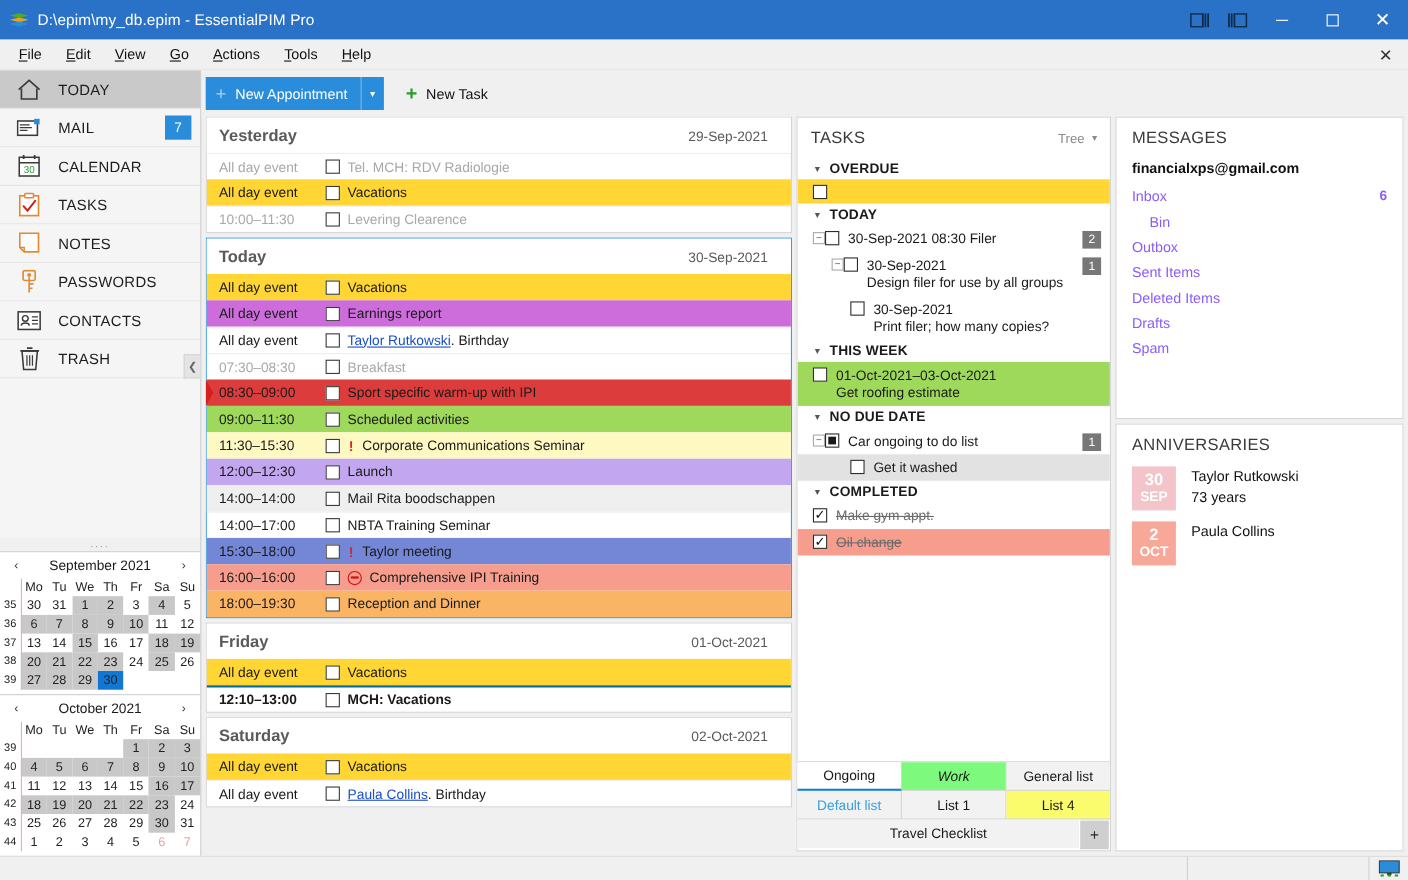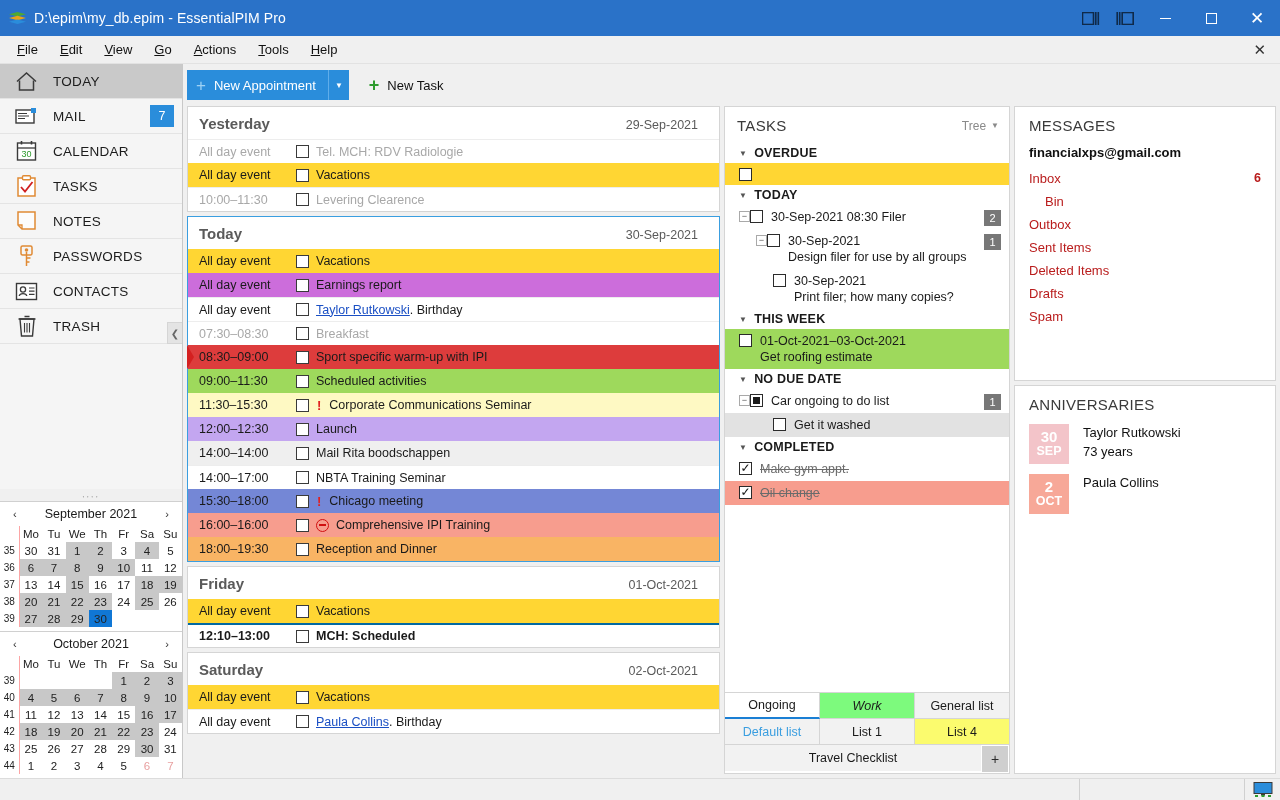--- a/index.html
+++ b/index.html
@@ -154,21 +154,21 @@
   .lt.blue-txt { color:#3a9ee0; }
   .lt-last { display:flex; }
   .lt-wide { flex:1; height:26px; display:flex; align-items:center; justify-content:center; font-size:12.5px; background:#f2f2f2; }
   .lt-plus { width:26px; height:26px; background:#cfcfcf; display:flex; align-items:center; justify-content:center; font-size:14px; color:#2a2a2a; margin:1px; }
 
   
   .right-col { width:262px; flex:0 0 262px; display:flex; flex-direction:column; gap:4px; }
   .msg-panel { background:#fff; border:1px solid #d5d5d5; padding:10px 0 10px 0; height:275px; flex:0 0 275px;}
   .msg-title { font-size:15px; color:#3a3a3a; padding:0 0 9px 14px; letter-spacing:.3px; }
   .msg-acct { font-size:13px; font-weight:bold; padding:2px 14px 7px 14px; color:#111; }
-  .msg-row { display:flex; justify-content:space-between; padding:4px 14px; font-size:13px; color:#b91c1c; }
+  .msg-row { display:flex; justify-content:space-between; padding:4px 14px; font-size:13px; color:#8b5cf6; }
   .msg-row.indent { padding-left:30px; }
   .msg-cnt { font-weight:bold; font-size:12.5px; }
   .ann-panel { background:#fff; border:1px solid #d5d5d5; padding:10px 0; flex:1; }
   .ann-title { font-size:15px; color:#3a3a3a; padding:0 0 8px 14px; letter-spacing:.3px; }
   .ann-row { display:flex; gap:14px; padding:3px 14px 7px 14px; align-items:flex-start; }
   .ann-badge { width:40px; height:40px; display:flex; flex-direction:column; align-items:center; justify-content:center; color:#fff; font-weight:bold; flex:0 0 40px; }
   .ann-badge .d { font-size:15px; line-height:1.05; }
   .ann-badge .m { font-size:12.5px; line-height:1.1; }
   .ann-info { font-size:13px; line-height:1.45; color:#111; }
 
@@ -597,21 +597,21 @@
                 <span class="ev-main">
                   <span class="cbx"></span>
                   <span class="ev-title"><span>NBTA Training Seminar</span></span>
                 </span>
               </div>
               <div class="ev-row" style="background:#7487d6;">
                 <span class="ev-time">15:30–18:00</span>
                 <span class="ev-main">
                   <span class="cbx"></span>
                   <span class="excl">!</span>
-                  <span class="ev-title"><span>Chicago meeting</span></span>
+                  <span class="ev-title"><span>Taylor meeting</span></span>
                 </span>
               </div>
               <div class="ev-row" style="background:#f79d8e;">
                 <span class="ev-time">16:00–16:00</span>
                 <span class="ev-main">
                   <span class="cbx"></span>
                   <span class="minus-ico"></span>
                   <span class="ev-title"><span>Comprehensive IPI Training</span></span>
                 </span>
               </div>
@@ -632,21 +632,21 @@
                 <span class="ev-time">All day event</span>
                 <span class="ev-main">
                   <span class="cbx"></span>
                   <span class="ev-title"><span>Vacations</span></span>
                 </span>
               </div>
               <div class="ev-row" style="border-top:2px solid #0369a1;font-weight:bold;">
                 <span class="ev-time">12:10–13:00</span>
                 <span class="ev-main">
                   <span class="cbx"></span>
-                  <span class="ev-title"><span>MCH: Scheduled</span></span>
+                  <span class="ev-title"><span>MCH: Vacations</span></span>
                 </span>
               </div>
             </div>
             <div class="day-block">
               <div class="day-head">
                 <span class="day-name">Saturday</span>
                 <span class="day-date">02-Oct-2021</span>
               </div>
               <div class="ev-row" style="background:#ffd633;">
                 <span class="ev-time">All day event</span>

